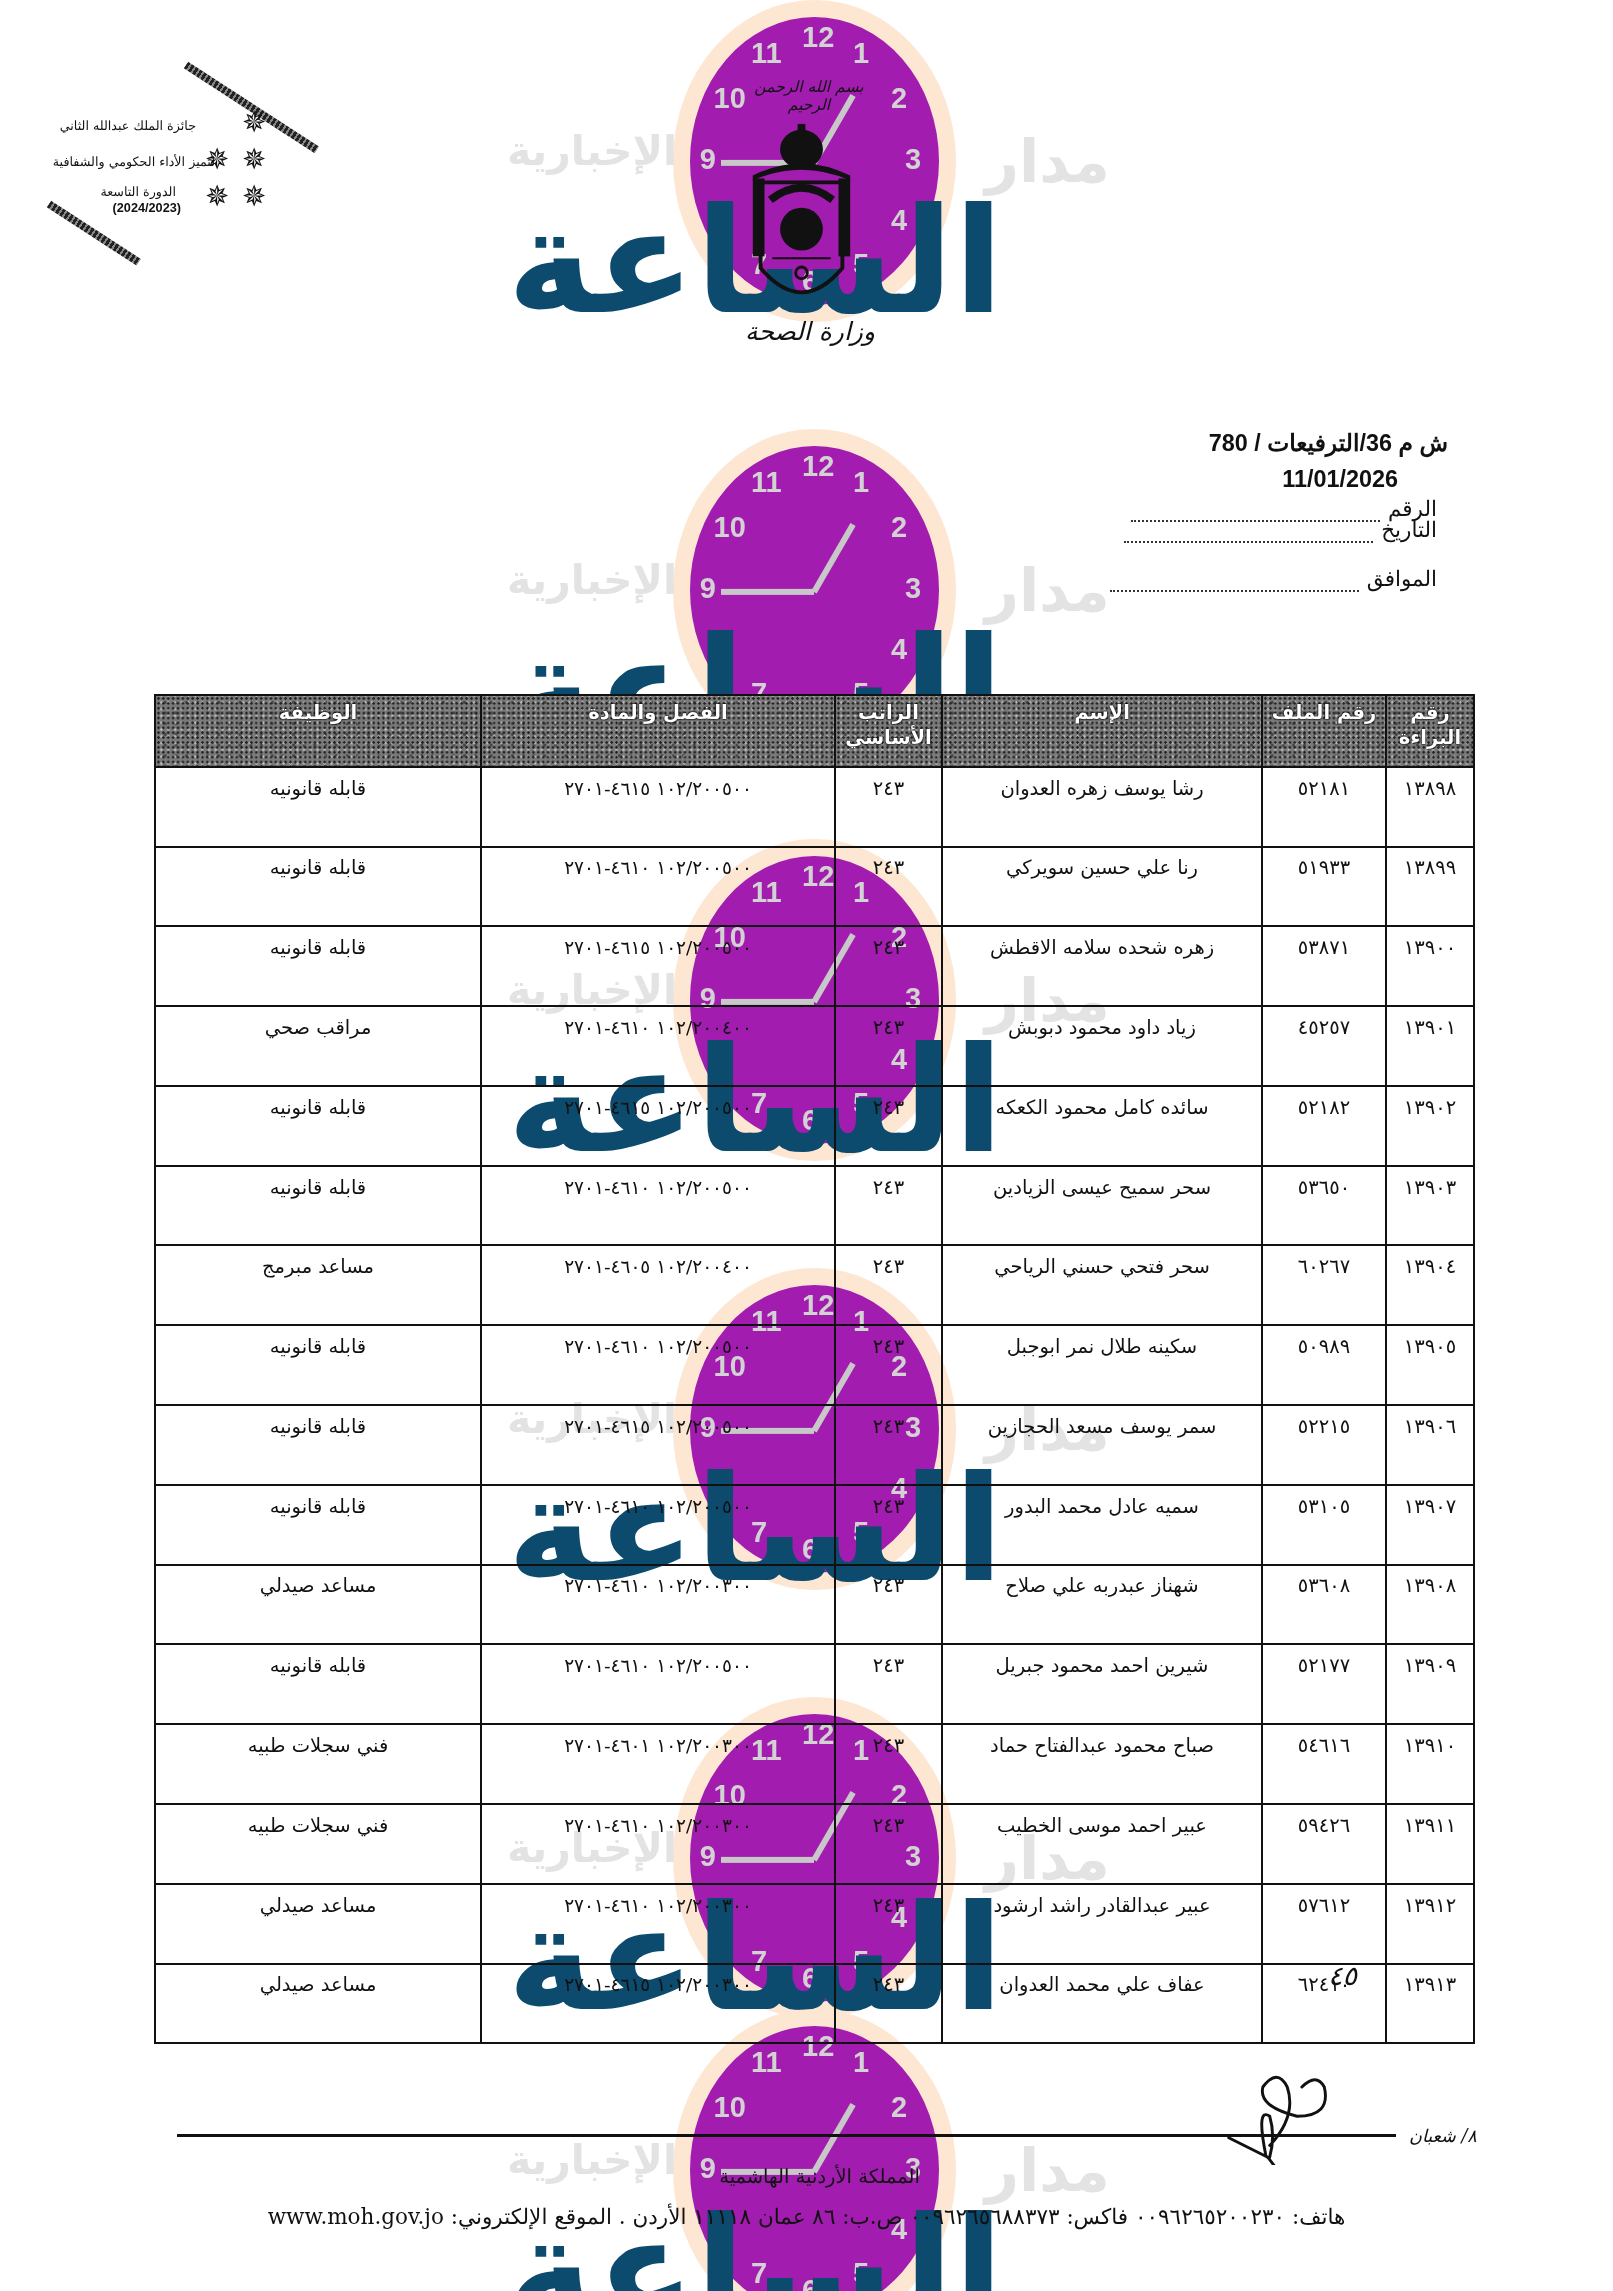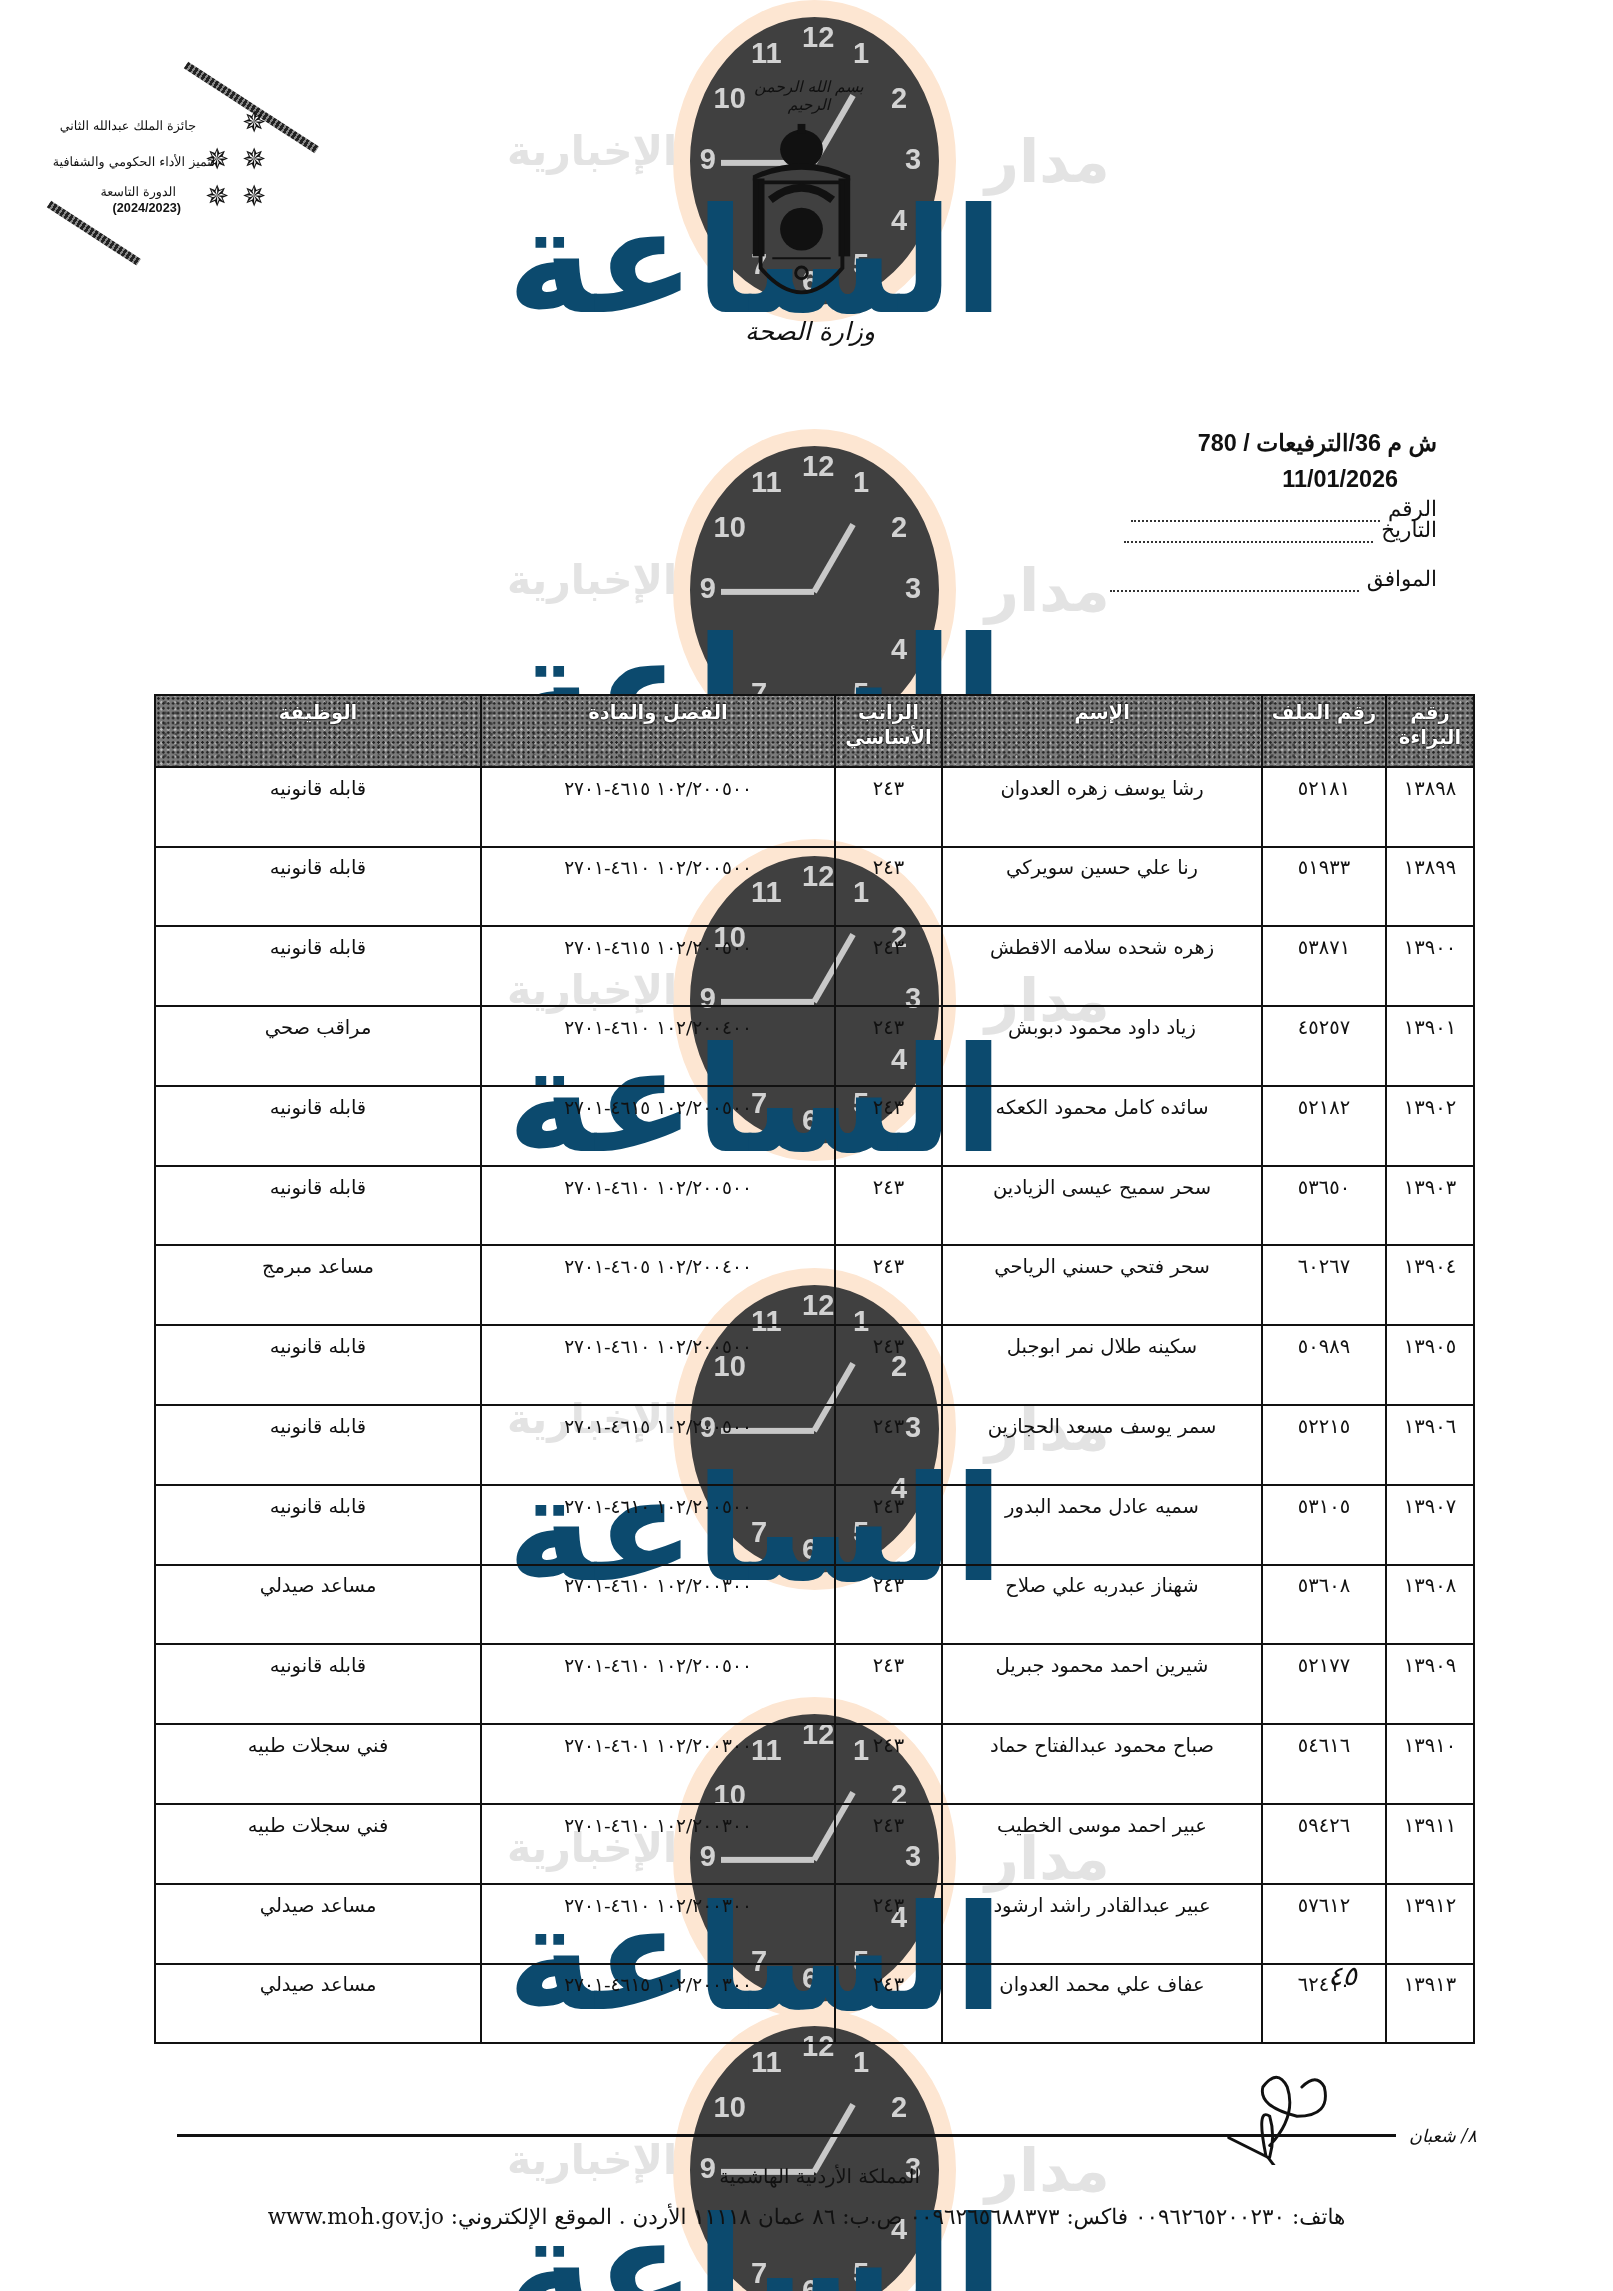--- a/index.html
+++ b/index.html
@@ -6,21 +6,21 @@
     body {
       width: 1613px; height: 2292px; position: relative; overflow: hidden;
       font-family: "DejaVu Sans", sans-serif; color: #111;
     }
     .abs { position: absolute; }
 
     
     .wm { position: absolute; pointer-events: none; }
     .wm-clock {
       width: 283px; height: 322px; border-radius: 50%;
-      border: 17.6px solid #fde6d2; background: #404040;
+      border: 17.6px solid #fde6d2; background: #a21caf;
       box-sizing: border-box;
     }
     .wm-clock .num { position: absolute; color: #d2d2d2; font-family: "Liberation Sans", sans-serif; font-weight: bold; font-size: 29px; }
     .wm-clock .hand { position: absolute; background: #c8c8c8; transform-origin: left center; height: 5.9px; }
     .wm-text-small { color: #e3e3e3; font-weight: bold; font-size: 41px; font-family: "DejaVu Sans", sans-serif; }
     .wm-text-big { color: #0c4a6e; font-weight: bold; font-size: 146px; font-family: "DejaVu Sans", sans-serif; letter-spacing: 3.9px; }
 
     
     .award {
       left: 59px; top: 59px; width: 254px; height: 195px;
@@ -239,21 +239,21 @@
     <rect x="98" y="58" width="12" height="80" fill="#111"></rect>
     <path d="M18 62 L102 62 L102 150 Q60 200 18 150 Z" fill="none" stroke="#111" stroke-width="4"></path>
     <path d="M28 80 Q60 55 92 80" fill="none" stroke="#111" stroke-width="8"></path>
     <circle cx="60" cy="110" r="22" fill="#111"></circle>
     <circle cx="60" cy="155" r="6" fill="none" stroke="#111" stroke-width="3"></circle>
     <line x1="30" y1="140" x2="90" y2="140" stroke="#111" stroke-width="2"></line>
   </svg>
 </div>
 <div class="abs ministry">وزارة الصحة</div>
 
-<div class="abs ref-line" style="right:176px;top:429px;">ش م 36/الترفيعات / 780</div>
+<div class="abs ref-line" style="right:165px;top:429px;">ش م 36/الترفيعات / 780</div>
 <div class="abs ref-line" style="right:215px;top:466px;">11/01/2026</div>
 
 <div class="abs meta-row" style="right:176px;top:468px;margin-top:28px;">
   <span>الرقم</span>
   <span class="dots"></span>
 </div>
 <div class="abs meta-row" style="right:176px;top:517px;">
   <span>التاريخ</span>
   <span class="dots"></span>
 </div>

